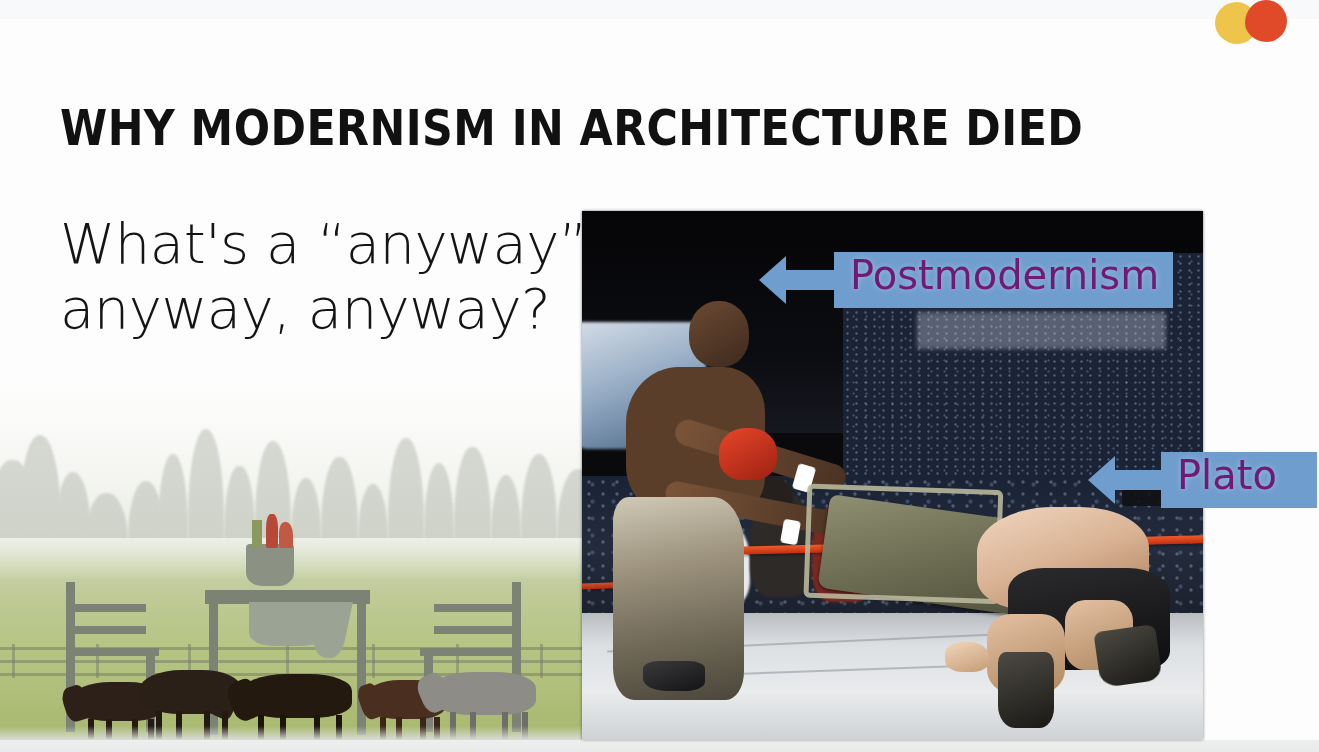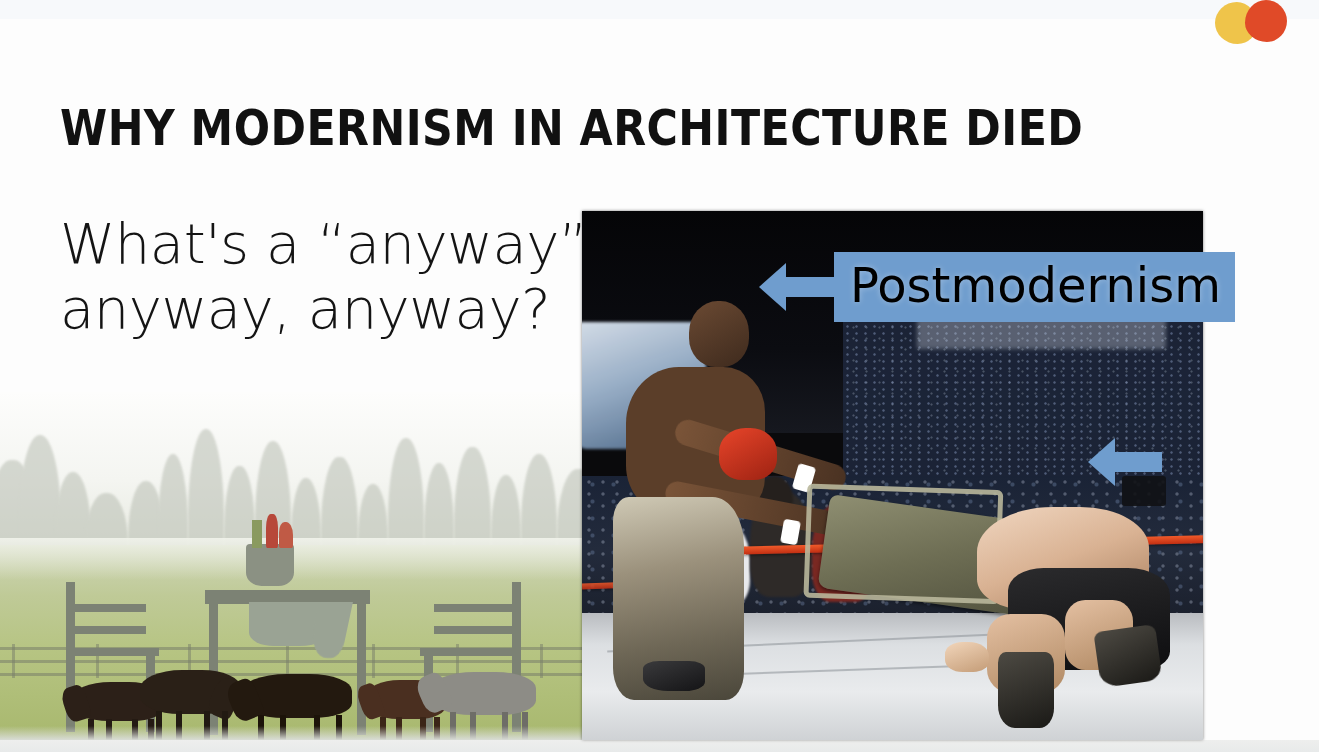--- a/index.html
+++ b/index.html
@@ -399,26 +399,26 @@
   }
 
   
   .callout {
     position: absolute;
     display: flex;
     align-items: center;
   }
   .callout-box {
     background: #6f9dce;
-    color: #000000;
+    color: #701a75;
     font-family: "DejaVu Sans", sans-serif;
-    font-size: 48px;
+    font-size: 40px;
     font-weight: 400;
     line-height: 1;
-    padding: 9px 14px 13px 16px;
+    padding: 3px 14px 13px 16px;
     white-space: nowrap;
     text-shadow: 0 0 6px rgba(255,255,255,0.35);
   }
   .callout-arrow {
     position: relative;
     height: 20px;
     background: #6f9dce;
     margin-right: -1px;
   }
   .callout-arrow::before {
@@ -631,16 +631,17 @@
     <div class="pw-wlogo"></div>
   </div>
 
   <div class="callout" id="callout-postmodernism">
     <div class="callout-arrow"></div>
     <div class="callout-box">Postmodernism</div>
   </div>
 
   <div class="callout" id="callout-plato">
     <div class="callout-arrow"></div>
+    <div class="callout-box">Plato</div>
   </div>
 
   <div class="bottom-edge"></div>
 </div>
 
 </body></html>

